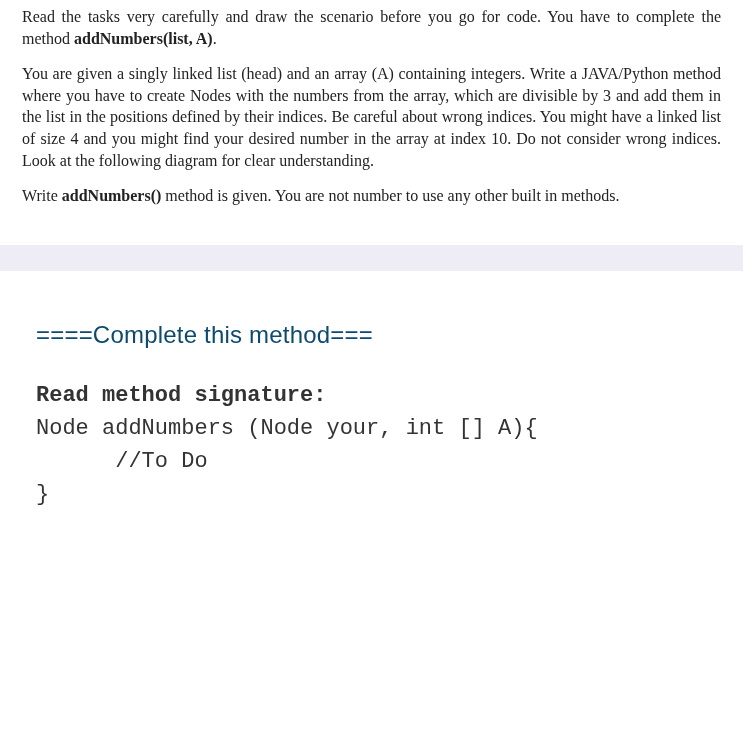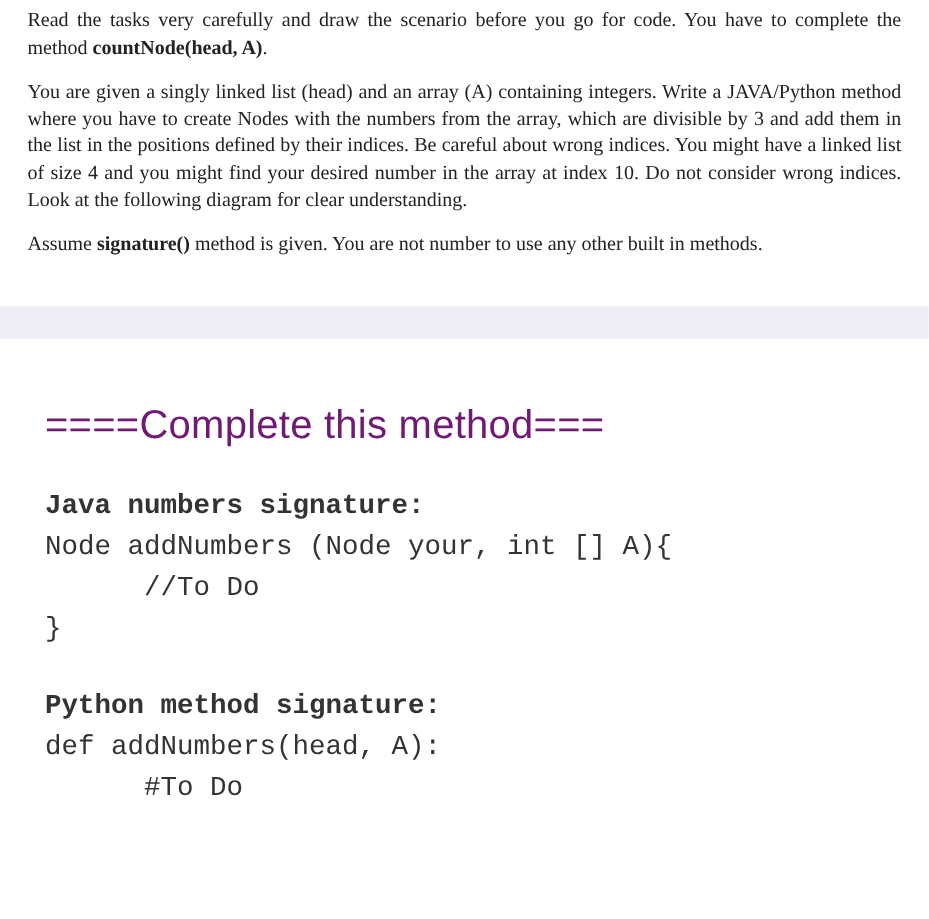--- a/index.html
+++ b/index.html
@@ -31,57 +31,54 @@
       width: 100%;
       background: #eeedf6;
       margin-top: 10px;
       margin-bottom: 10px;
     }
     .code-section {
       padding: 40px 36px 10px 36px;
     }
     .section-heading {
       font-family: Arial, Helvetica, sans-serif;
-      font-size: 32px;
+      font-size: 24px;
       font-weight: 400;
-      color: #701a75;
+      color: #0c4a6e;
       margin-bottom: 30px;
       letter-spacing: 0.2px;
     }
     .code-block {
       font-family: 'Courier New', Courier, monospace;
       font-size: 22px;
       line-height: 1.5;
       color: #333;
       margin-bottom: 28px;
       white-space: pre;
     }
     .sig-title {
       font-weight: bold;
     }
   </style>
 </head>
 <body>
 
 <div class="instructions">
   <p>
-    <span>Read the tasks very carefully and draw the scenario before you go for code. You have to complete the method </span><span class="bold">countNode(head, A)</span><span>.</span>
+    <span>Read the tasks very carefully and draw the scenario before you go for code. You have to complete the method </span><span class="bold">addNumbers(list, A)</span><span>.</span>
   </p>
   <p>You are given a singly linked list (head) and an array (A) containing integers. Write a JAVA/Python method where you have to create Nodes with the numbers from the array, which are divisible by 3 and add them in the list in the positions defined by their indices. Be careful about wrong indices. You might have a linked list of size 4 and you might find your desired number in the array at index 10. Do not consider wrong indices. Look at the following diagram for clear understanding.</p>
   <p>
-    <span>Assume </span><span class="bold">signature()</span><span> method is given. You are not number to use any other built in methods.</span>
+    <span>Write </span><span class="bold">addNumbers()</span><span> method is given. You are not number to use any other built in methods.</span>
   </p>
 </div>
 
 <div class="separator"></div>
 
 <div class="code-section">
   <div class="section-heading">====Complete this method===</div>
 
-  <div class="code-block"><span class="sig-title">Java numbers signature:</span>
+  <div class="code-block"><span class="sig-title">Read method signature:</span>
 <span>Node addNumbers (Node your, int [] A){</span>
 <span>      //To Do</span>
 <span>}</span></div>
 
-  <div class="code-block"><span class="sig-title">Python method signature:</span>
-<span>def addNumbers(head, A):</span>
-<span>      #To Do</span></div>
 </div>
 
 </body></html>

